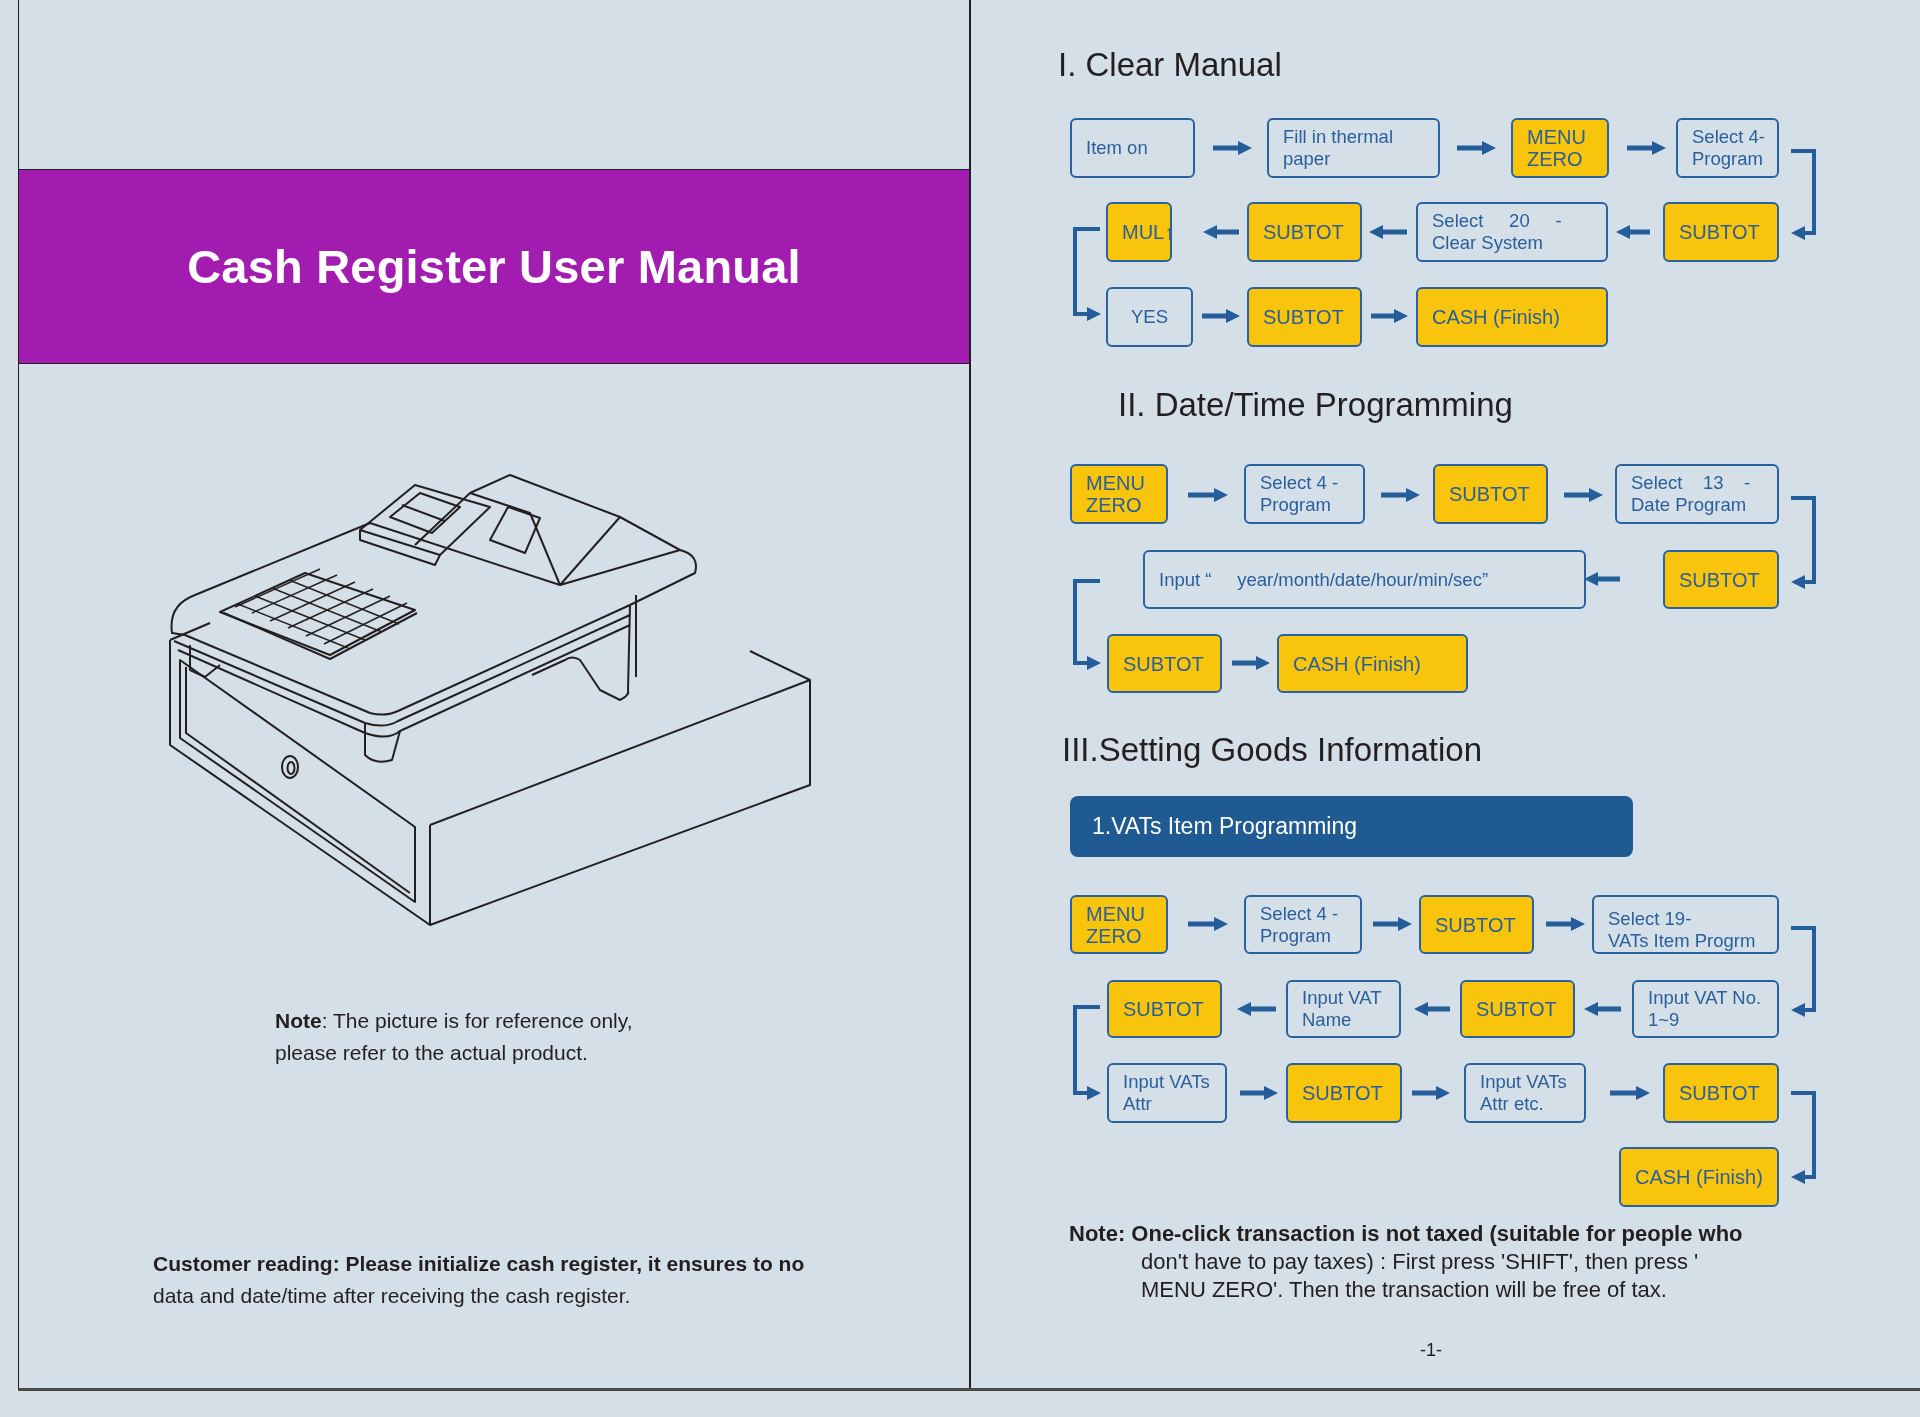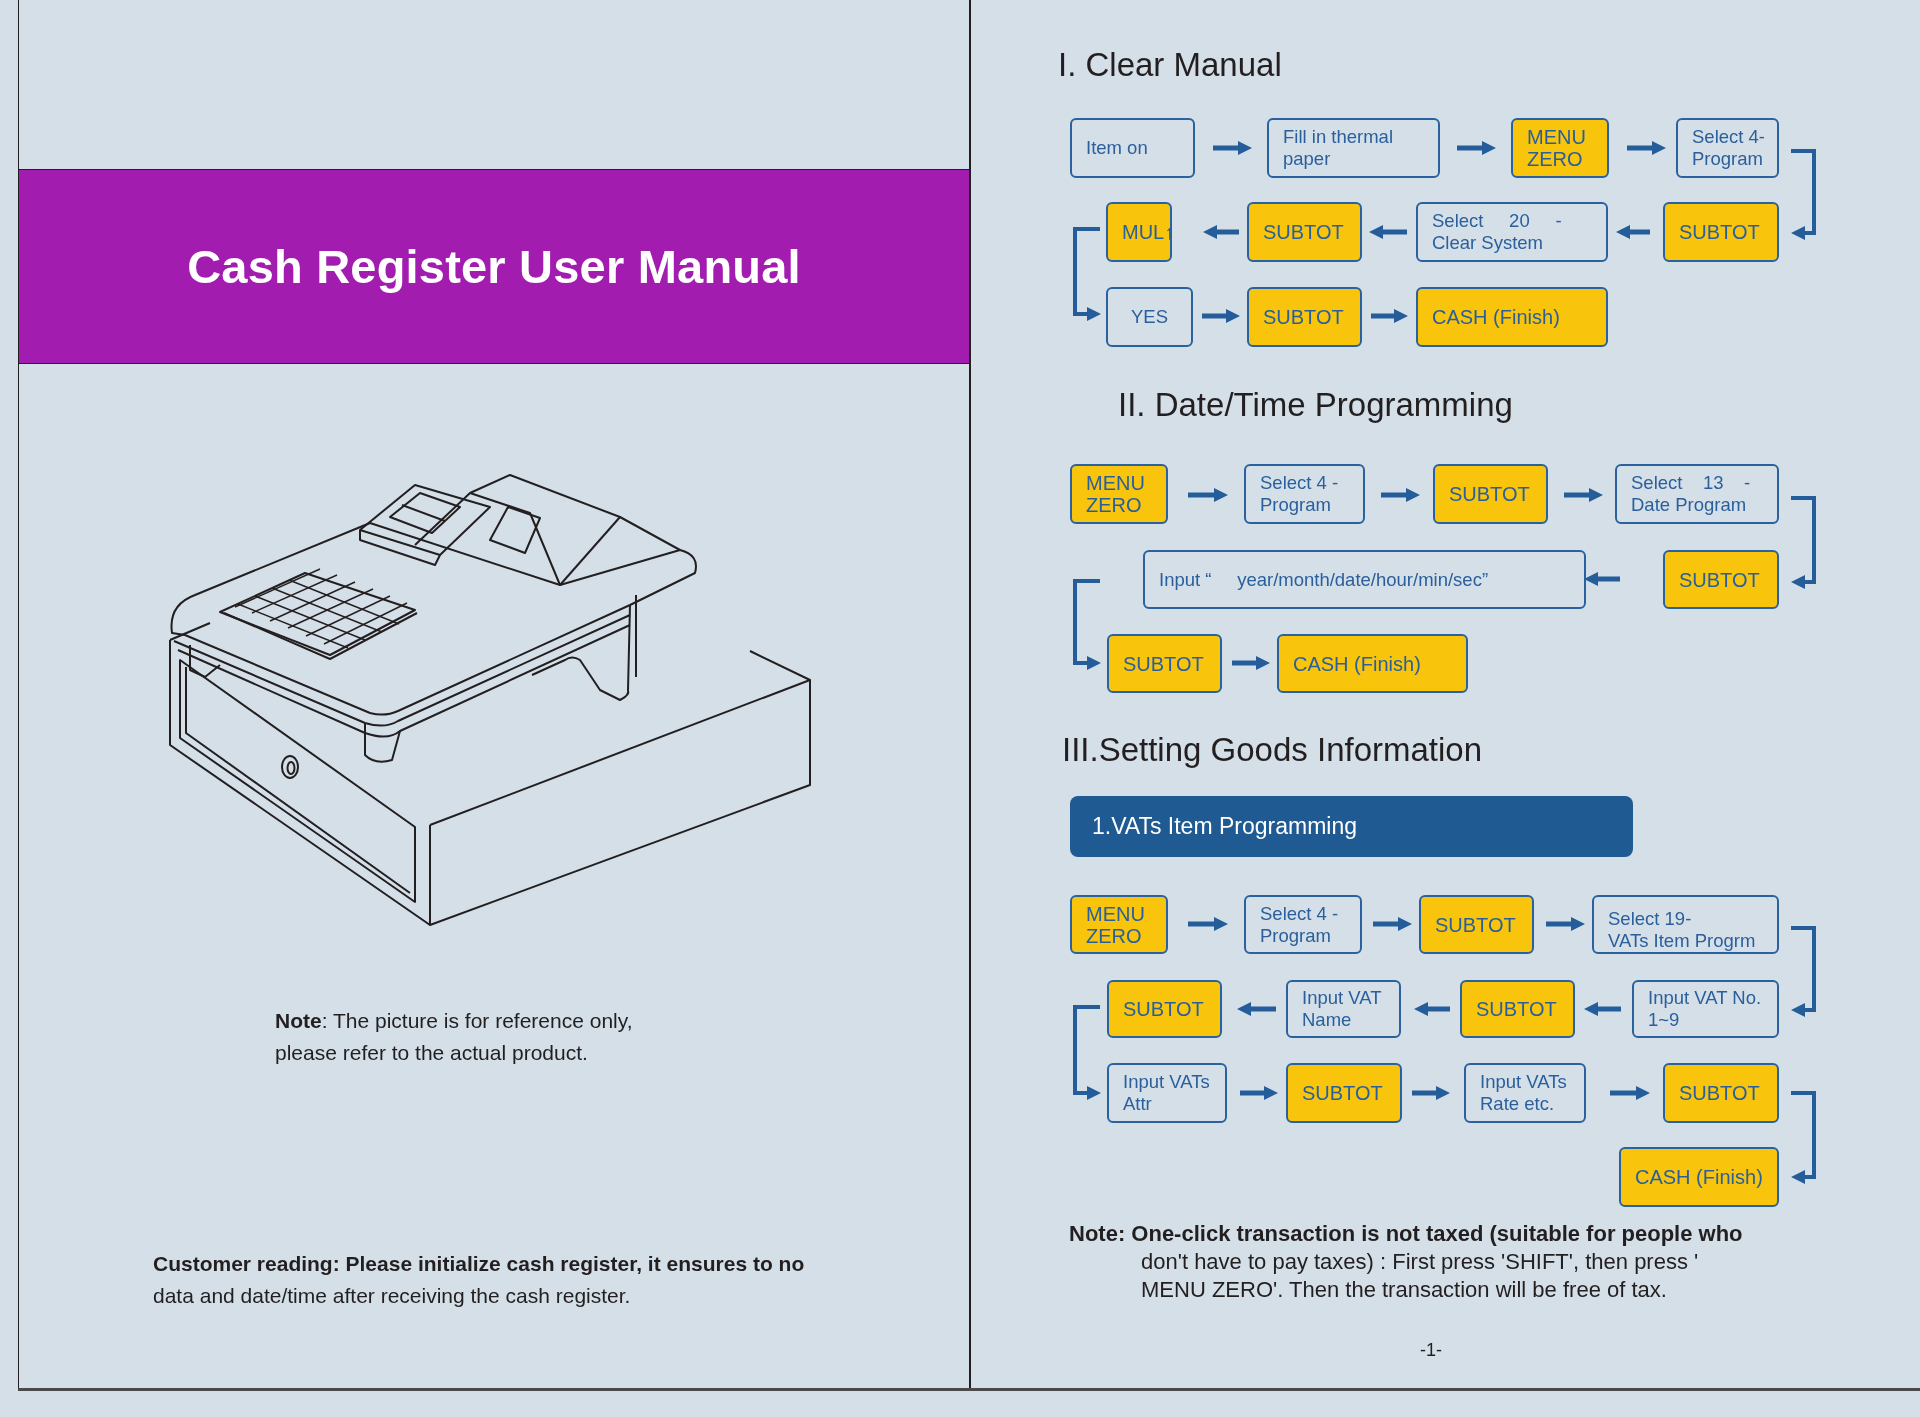--- a/index.html
+++ b/index.html
@@ -276,21 +276,21 @@
       </div>
     </div>
     <div class="box key" style="left: 1286px; top: 1063px; width: 116px; height: 60px;">
       <div>
         <div style="white-space: pre;">SUBTOT</div>
       </div>
     </div>
     <div class="box" style="left: 1464px; top: 1063px; width: 122px; height: 60px;">
       <div>
         <div style="white-space: pre;">Input VATs</div>
-        <div style="white-space: pre;">Rate etc.</div>
+        <div style="white-space: pre;">Attr etc.</div>
       </div>
     </div>
     <div class="box key" style="left: 1663px; top: 1063px; width: 116px; height: 60px;">
       <div>
         <div style="white-space: pre;">SUBTOT</div>
       </div>
     </div>
     <div class="box key" style="left: 1619px; top: 1147px; width: 160px; height: 60px;">
       <div>
         <div style="white-space: pre;">CASH (Finish)</div>

